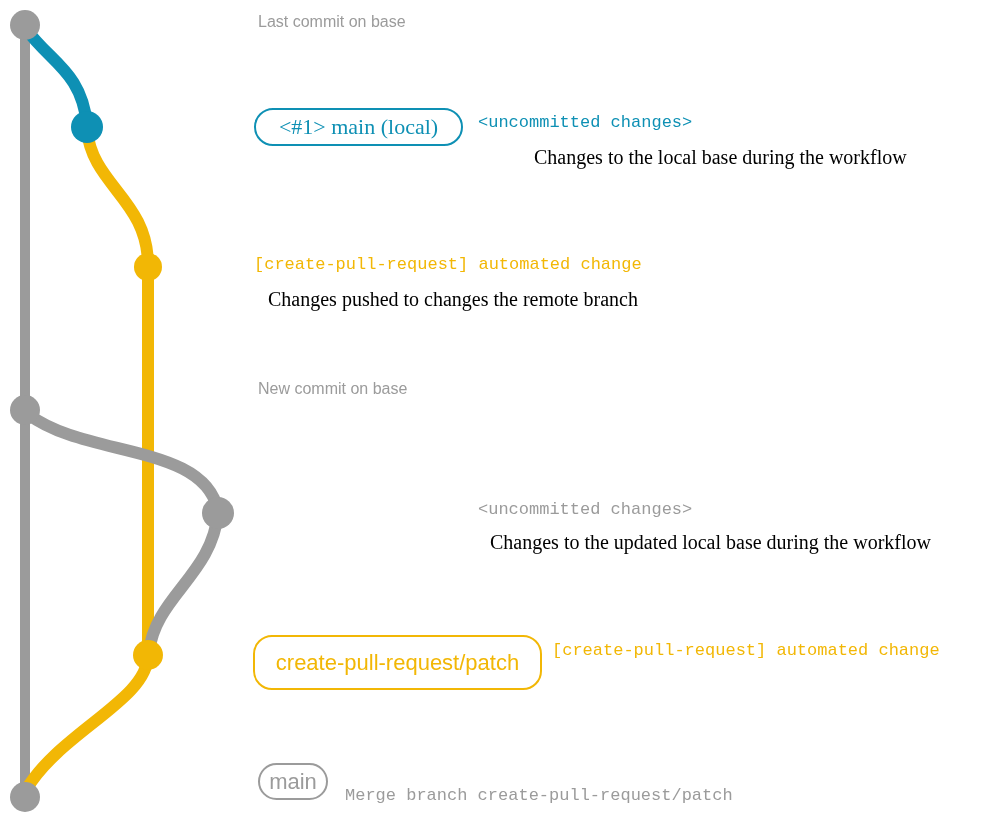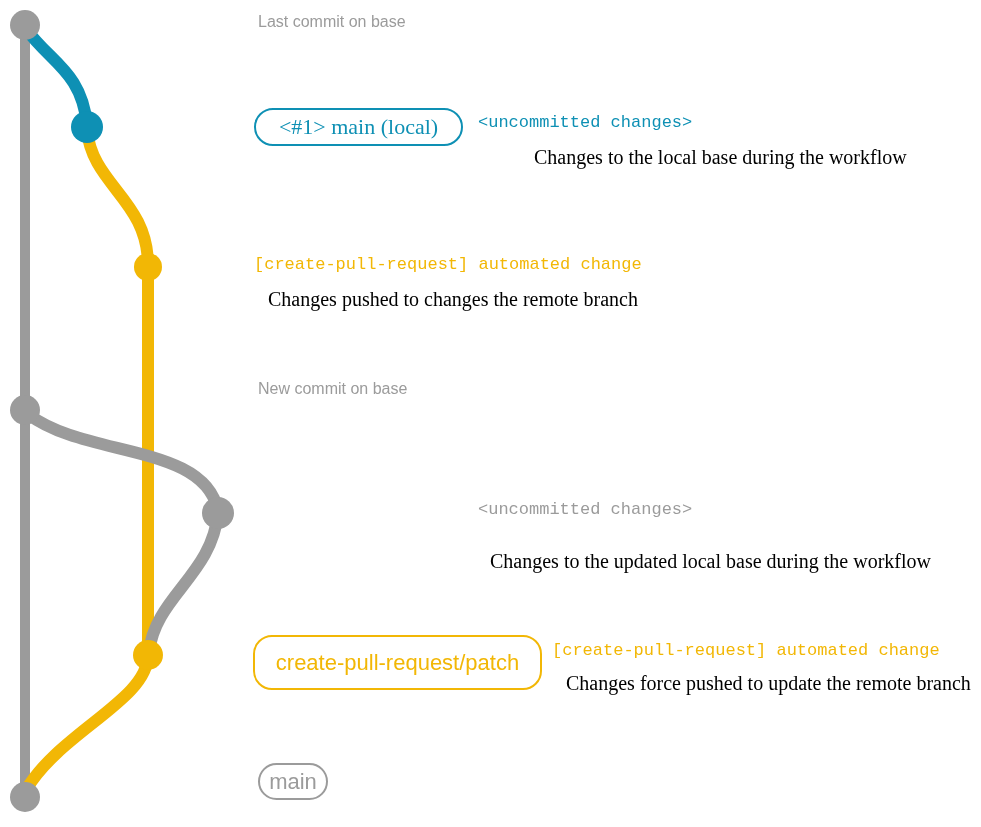--- a/index.html
+++ b/index.html
@@ -81,21 +81,21 @@
   <div class="abs badge blue" style="left:254px; top:108px; width:209px; height:38px;font-family:Liberation Serif, serif;">&lt;#1&gt; main (local)</div>
   <div class="abs title blue" style="left:478px; top:113px;">&lt;uncommitted changes&gt;</div>
   <div class="abs desc" style="left:488px; top:146px;margin-left:46px;">Changes to the local base during the workflow</div>
 
   <div class="abs title yellow" style="left:254px; top:255px;">[create-pull-request] automated change</div>
   <div class="abs desc" style="left:268px; top:288px;">Changes pushed to changes the remote branch</div>
 
   <div class="abs lbl" style="left:258px; top:380px;">New commit on base</div>
 
   <div class="abs title gray" style="left:478px; top:500px;">&lt;uncommitted changes&gt;</div>
-  <div class="abs desc" style="left:490px; top:531px;margin-top:19px;">Changes to the updated local base during the workflow</div>
+  <div class="abs desc" style="left:490px; top:531px;">Changes to the updated local base during the workflow</div>
 
   <div class="abs badge yellow" style="left:253px; top:635px; width:289px; height:55px;text-align:center;">create-pull-request/patch</div>
   <div class="abs title yellow" style="left:552px; top:641px;">[create-pull-request] automated change</div>
-  <div class="abs desc" style="left:566px; top:672px;">Changes force pushed to update the remote branch</div>
 
   <div class="abs badge gray" style="left:258px; top:763px; width:70px; height:37px;">main</div>
+  <div class="abs title gray" style="left:345px; top:786px;">Merge branch create-pull-request/patch</div>
 
 </div>
 
 </body></html>

